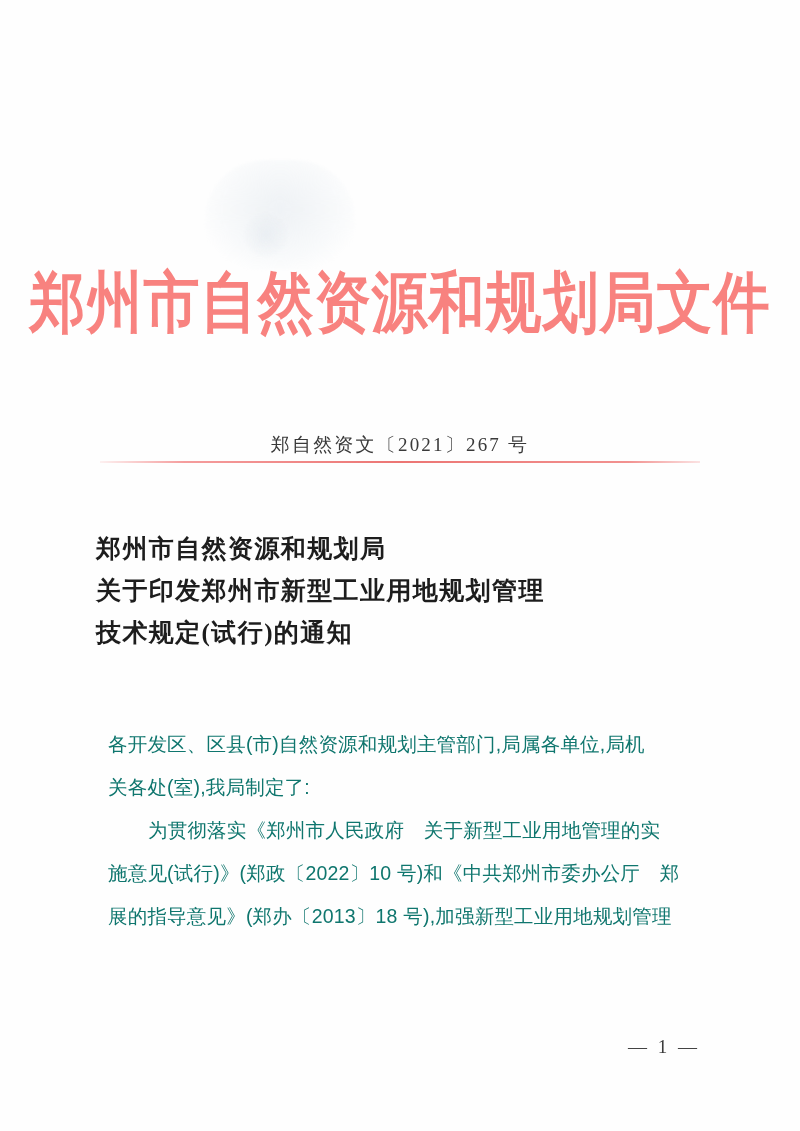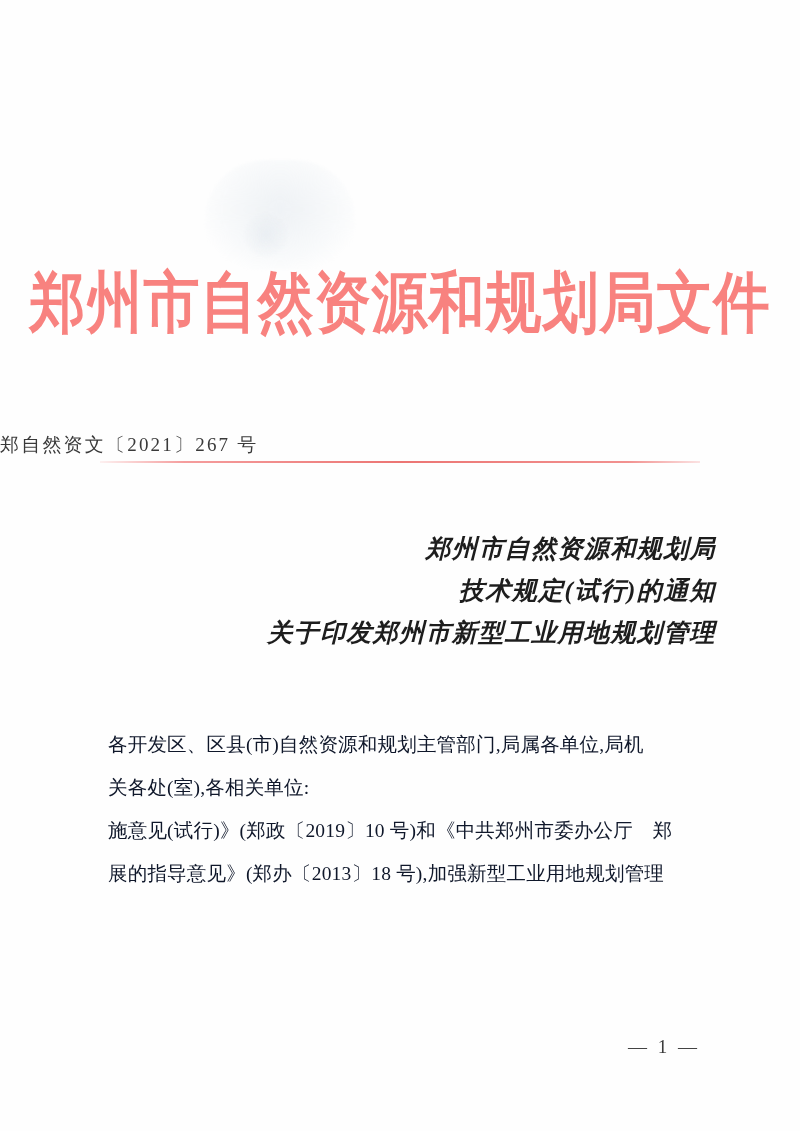--- a/index.html
+++ b/index.html
@@ -64,20 +64,21 @@
     transform: scaleY(1.18);
     transform-origin: 50% 50%;
   }
 
   
   .doc-number {
     position: absolute;
     left: 0;
     top: 432px;
     width: 800px;
+    text-align: center;
     font-family: "Liberation Serif", "DejaVu Serif", serif;
     font-size: 19px;
     letter-spacing: 2.2px;
     color: #3a3a3a;
     white-space: nowrap;
   }
 
   
   .red-rule {
     position: absolute;
@@ -89,49 +90,48 @@
                 rgba(248,186,186,0.20) 0%,
                 rgba(243,140,140,0.85) 14%,
                 rgba(235,110,108,0.95) 50%,
                 rgba(240,130,128,0.88) 88%,
                 rgba(246,175,175,0.35) 100%);
   }
 
   
   .title-block {
     position: absolute;
-    left: 116px;
+    left: 96px;
     top: 528px;
     width: 600px;
-    text-align: right;
-    font-style: italic;
+    text-align: left;
   }
   .title-line {
     font-family: "Liberation Serif", "DejaVu Serif", serif;
     font-size: 25px;
     font-weight: 700;
     letter-spacing: 1.4px;
     line-height: 42px;
     color: #1d1d1d;
     white-space: nowrap;
   }
 
   
   .body-block {
     position: absolute;
     left: 108px;
     top: 723px;
     width: 594px;
   }
   .body-line {
-    font-family: Liberation Serif, serif;
+    font-family: Liberation Sans, sans-serif;
     font-size: 19.5px;
     line-height: 43px;
     letter-spacing: 0.2px;
-    color: #0f172a;
+    color: #0f766e;
     white-space: nowrap;
   }
   .body-line.indent {
     text-indent: 40px;
   }
 
   
   .page-footer {
     position: absolute;
     left: 100px;
@@ -155,26 +155,27 @@
   <div class="scan-smudge-2"></div>
 
   <div class="letterhead">郑州市自然资源和规划局文件</div>
 
   <div class="doc-number">郑自然资文〔2021〕267 号</div>
 
   <div class="red-rule"></div>
 
   <div class="title-block">
     <div class="title-line">郑州市自然资源和规划局</div>
+    <div class="title-line">关于印发郑州市新型工业用地规划管理</div>
     <div class="title-line">技术规定(试行)的通知</div>
-    <div class="title-line">关于印发郑州市新型工业用地规划管理</div>
   </div>
 
   <div class="body-block">
     <div class="body-line">各开发区、区县(市)自然资源和规划主管部门,局属各单位,局机</div>
-    <div class="body-line">关各处(室),各相关单位:</div>
-    <div class="body-line">施意见(试行)》(郑政〔2019〕10 号)和《中共郑州市委办公厅　郑</div>
+    <div class="body-line">关各处(室),我局制定了:</div>
+    <div class="body-line indent">为贯彻落实《郑州市人民政府　关于新型工业用地管理的实</div>
+    <div class="body-line">施意见(试行)》(郑政〔2022〕10 号)和《中共郑州市委办公厅　郑</div>
     <div class="body-line">展的指导意见》(郑办〔2013〕18 号),加强新型工业用地规划管理</div>
   </div>
 
   <div class="page-footer">— 1 —</div>
 
 </div>
 
 </body></html>

